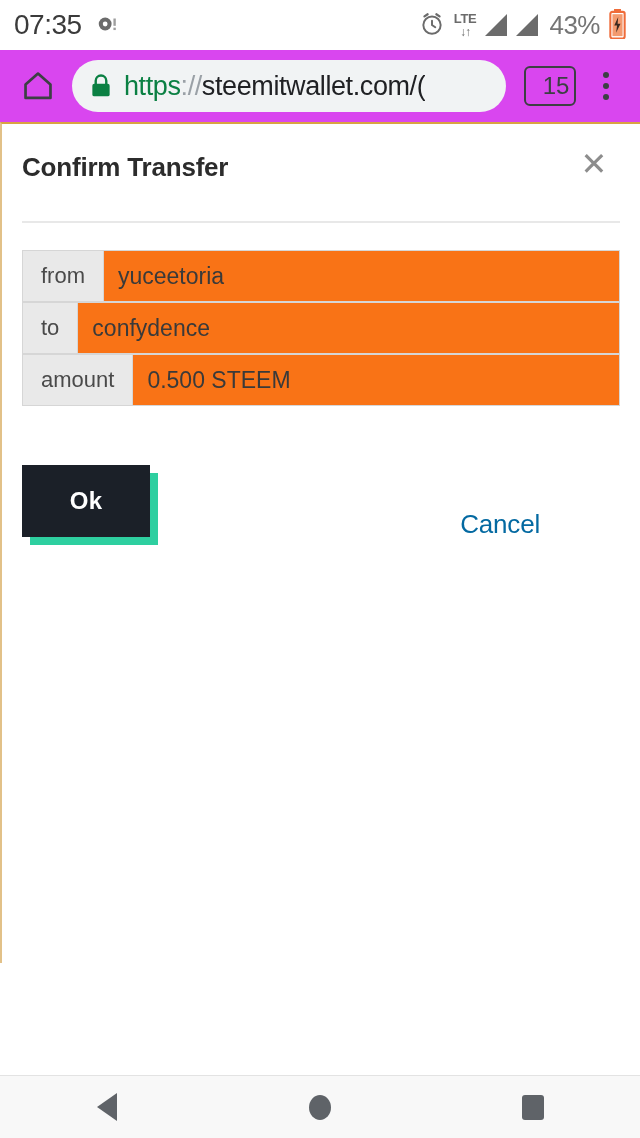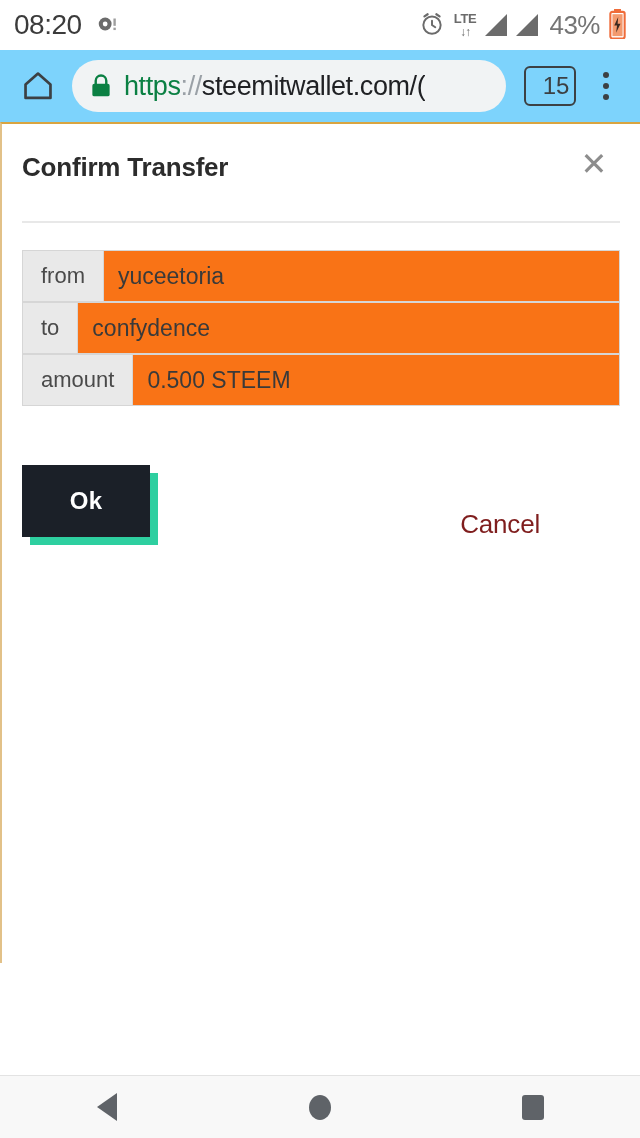--- a/index.html
+++ b/index.html
@@ -75,21 +75,21 @@
   }
   .lte-stack .lte-txt { font-size: 13px; font-weight: bold; letter-spacing: -0.3px; }
   .lte-stack .lte-arr { font-size: 12px; letter-spacing: -1px; margin-top: 1px; }
 
   
   .toolbar {
     position: absolute;
     top: 50px; left: 0;
     width: 640px;
     height: 72px;
-    background: #7dd3fc;
+    background: #d946ef;
     display: flex;
     align-items: center;
     padding: 0 12px;
     box-sizing: border-box;
     gap: 8px;
   }
   .home-btn {
     width: 52px; height: 52px;
     display: flex; align-items: center; justify-content: center;
     flex: 0 0 auto;
@@ -249,21 +249,21 @@
     color: #ffffff;
     font-size: 24px;
     font-weight: bold;
     display: flex;
     align-items: center;
     justify-content: center;
     letter-spacing: 0.2px;
   }
   .cancel-btn {
     font-size: 26px;
-    color: #7f1d1d;
+    color: #0369a1;
     letter-spacing: -0.2px;
     margin-top: 48px;
   }
 
   
   .under-strip {
     position: absolute;
     top: 963px; left: 0;
     width: 640px;
     height: 112px;
@@ -326,21 +326,21 @@
     background: #5f6368;
   }
 </style>
 </head>
 <body>
 
 <div class="screen">
 
   <div class="status-bar">
     <div class="status-left">
-      <span class="status-clock">08:20</span>
+      <span class="status-clock">07:35</span>
       <span class="glyph">
         <svg width="22" height="22" viewBox="0 0 24 24">
           <circle cx="10" cy="12" r="7" fill="#6b6b6b"></circle>
           <circle cx="10" cy="12" r="2.6" fill="#ffffff"></circle>
           <rect x="19" y="6" width="2.6" height="8" fill="#9e9e9e"></rect>
           <rect x="19" y="16" width="2.6" height="2.6" fill="#9e9e9e"></rect>
         </svg>
       </span>
     </div>
     <div class="status-right">

